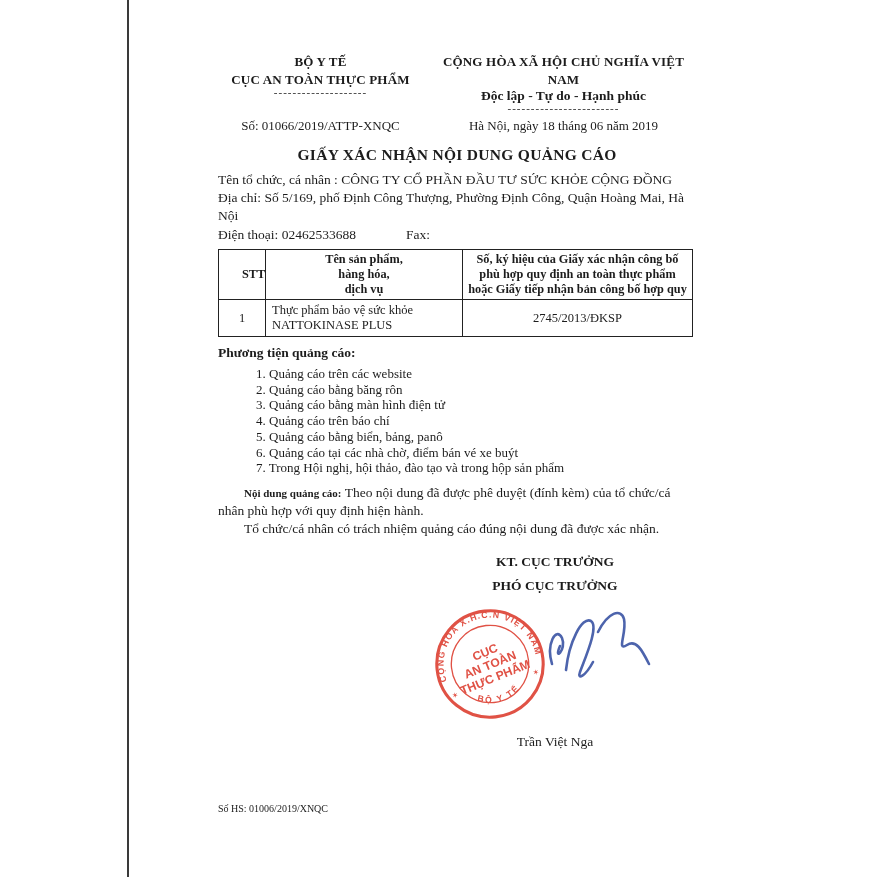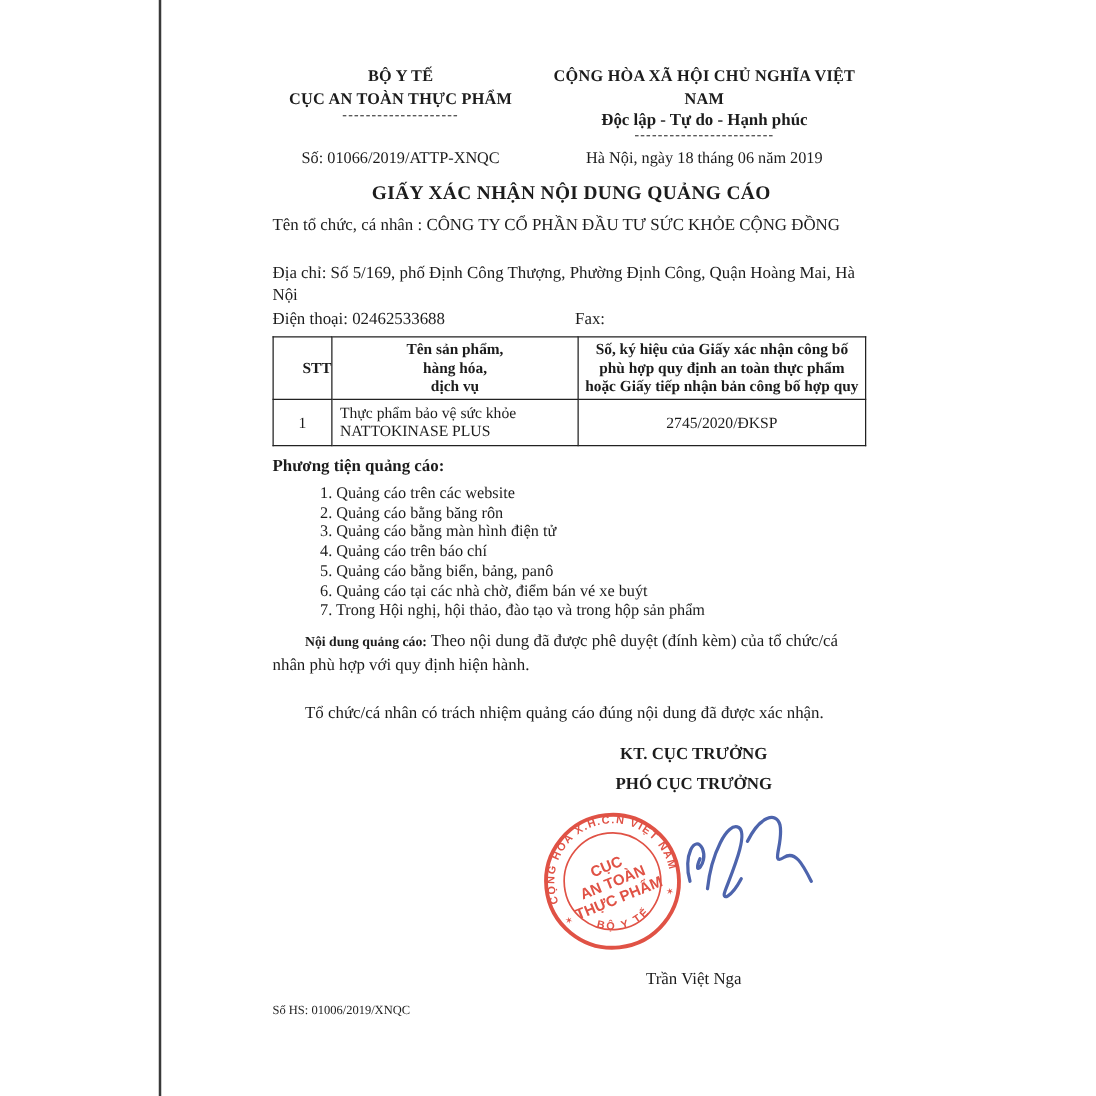--- a/index.html
+++ b/index.html
@@ -13,24 +13,24 @@
   .hdr-right { width:265px; text-align:center; }
   .hdr b { font-size:13px; letter-spacing:.2px; }
   .motto { font-size:13.5px; font-weight:bold; }
   .dashes { font-size:11px; letter-spacing:1px; line-height:8px; }
   .numrow { display:flex; justify-content:space-between; margin-top:6px; }
   .numrow .hdr-left { font-size:13px;text-align:center; }
   .numrow .hdr-right { font-size:13px; }
 
   .title { text-align:center; font-weight:bold; font-size:15.5px; margin-top:12px; letter-spacing:.3px; }
 
-  .para { font-size:13.5px; line-height:18px; margin-top:20px; }
+  .para { font-size:13.5px; line-height:18px; margin-top:0; }
   .org-line { margin-top:7px; }
   .phone-row { display:flex; font-size:13.5px; margin-top:2px; }
-  .phone-row .fax { margin-left:104px; }
+  .phone-row .fax { margin-left:50px; }
 
   table { border-collapse:collapse; margin-top:6px; width:474px; table-layout:fixed; }
   td, th { border:1.4px solid #222; vertical-align:middle;margin-top:41px; }
   th { font-size:12.3px; font-weight:bold; padding:2px 3px; white-space:pre-line; line-height:15px; }
   .col-stt { width:47px;padding-left:23px; }
   .col-name { width:197px; }
   .col-num { width:230px; }
   td { font-size:12.5px; padding:3px 6px; height:32px; }
   td.center { text-align:center; }
 
@@ -90,21 +90,21 @@
         <tr>
       <th class="col-stt">STT</th>
       <th class="col-name">Tên sản phẩm,
 hàng hóa,
 dịch vụ</th>
       <th class="col-num">Số, ký hiệu của Giấy xác nhận công bố phù hợp quy định an toàn thực phẩm hoặc Giấy tiếp nhận bản công bố hợp quy</th>
     </tr>
     <tr>
       <td class="center">1</td>
       <td>Thực phẩm bảo vệ sức khỏe NATTOKINASE PLUS</td>
-      <td class="center">2745/2020/ĐKSP</td>
+      <td class="center">2745/2013/ĐKSP</td>
     </tr>
   </tbody>
     </table>
 
   <div class="media-head">Phương tiện quảng cáo:</div>
   <ul class="media">
     <li>1. Quảng cáo trên các website</li>
     <li>2. Quảng cáo bằng băng rôn</li>
     <li>3. Quảng cáo bằng màn hình điện tử</li>
     <li>4. Quảng cáo trên báo chí</li>

